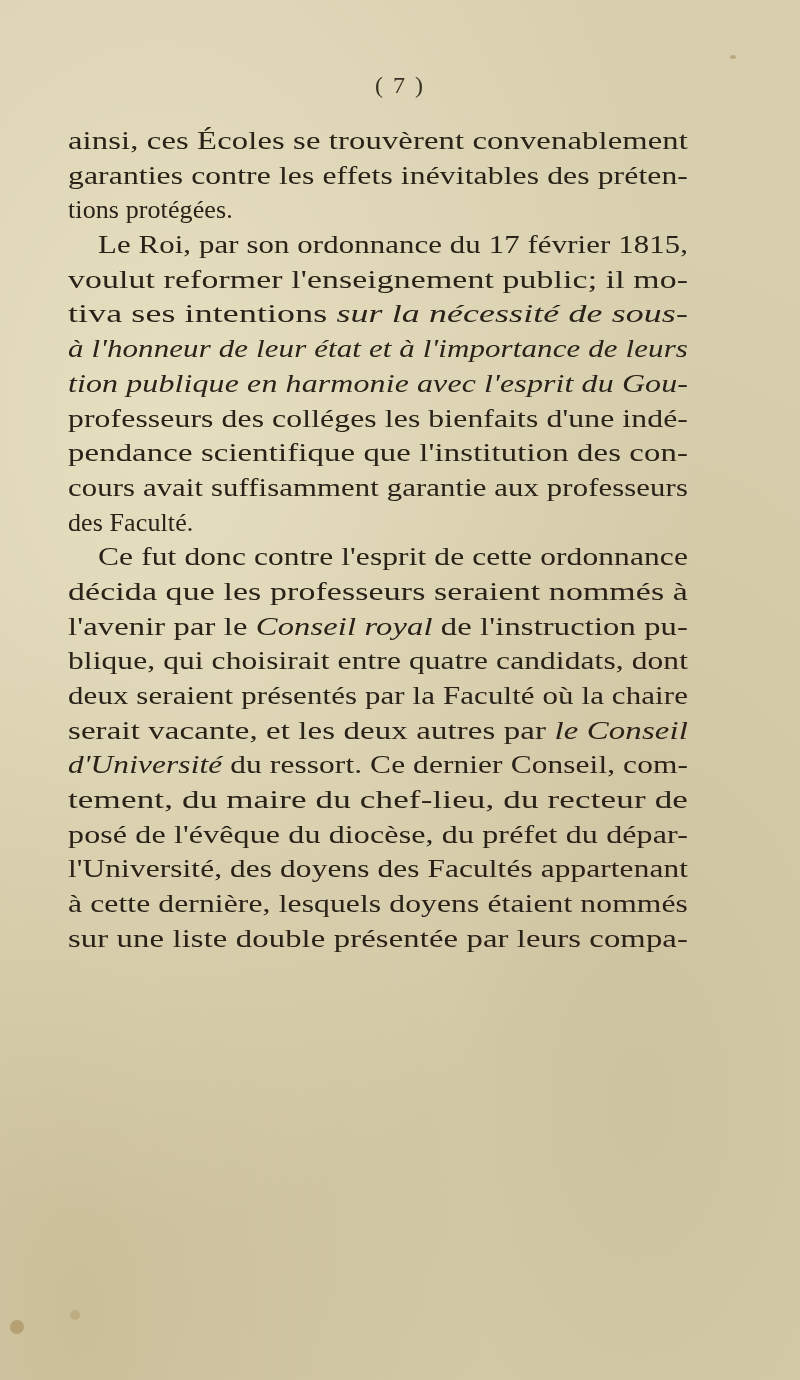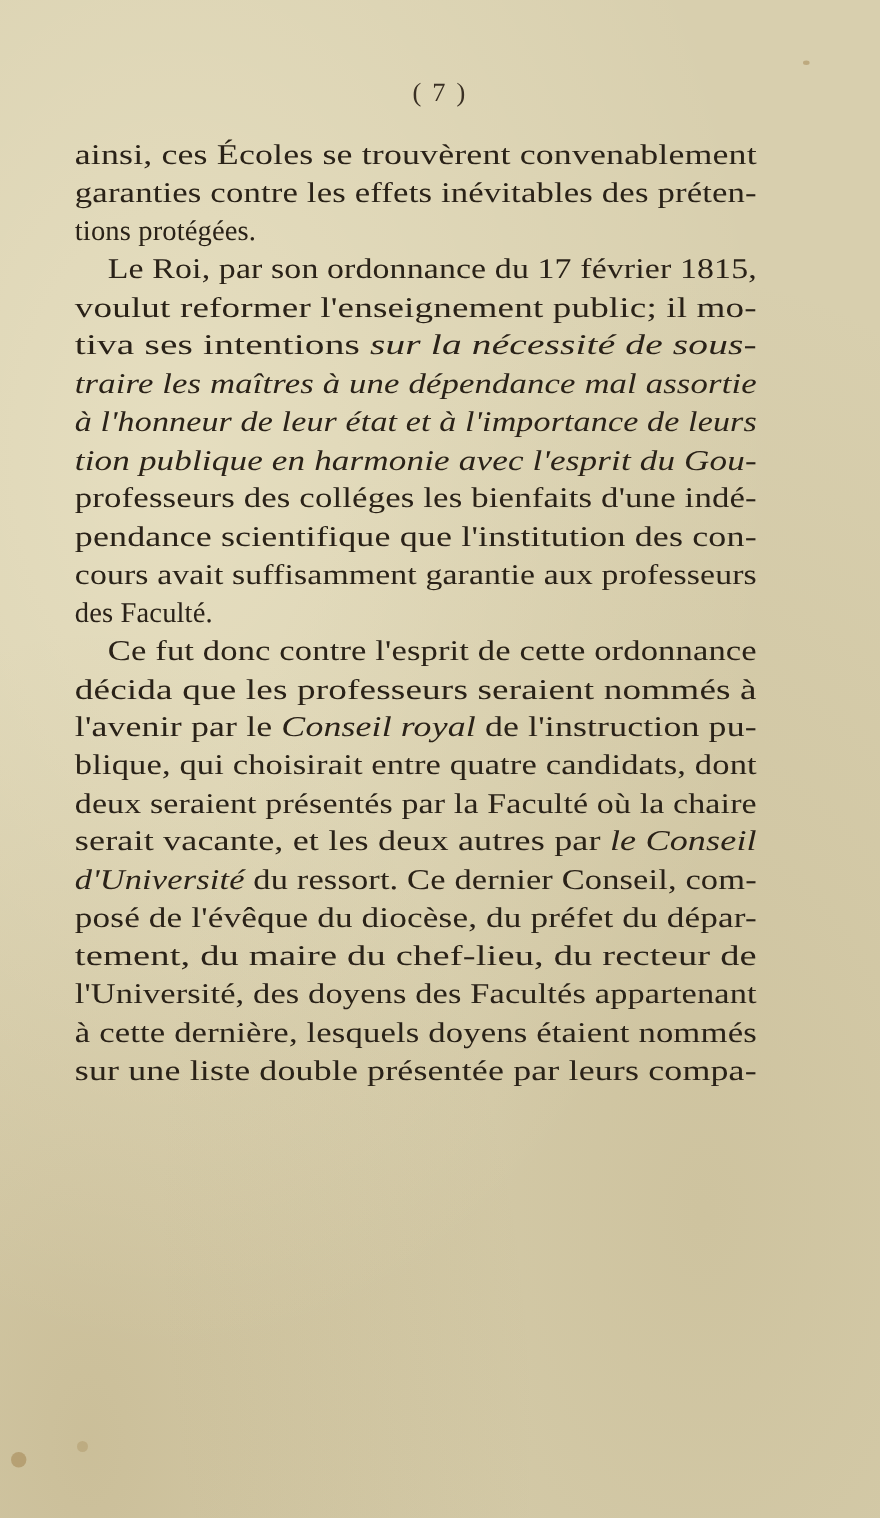--- a/index.html
+++ b/index.html
@@ -67,33 +67,32 @@
 
   <div class="page-number">( 7 )</div>
 
   <div class="text-block" id="text-block">
       <span class="line"><span style="display: inline-block; white-space: nowrap; transform-origin: left center; transform: scaleX(1.2548);"><span>ainsi, ces Écoles se trouvèrent convenablement</span></span></span>
       <span class="line"><span style="display: inline-block; white-space: nowrap; transform-origin: left center; transform: scaleX(1.2158);"><span>garanties contre les effets inévitables des préten-</span></span></span>
       <span class="line last"><span style="display: inline-block; white-space: nowrap;"><span>tions protégées.</span></span></span>
       <span class="line indent"><span style="display: inline-block; white-space: nowrap; transform-origin: left center; transform: scaleX(1.1836);"><span>Le Roi, par son ordonnance du 17 février 1815,</span></span></span>
       <span class="line"><span style="display: inline-block; white-space: nowrap; transform-origin: left center; transform: scaleX(1.2977);"><span>voulut reformer l'enseignement public; il mo-</span></span></span>
       <span class="line"><span style="display: inline-block; white-space: nowrap; transform-origin: left center; transform: scaleX(1.3775);"><span>tiva ses intentions </span><span class="it">sur la nécessité de sous-</span></span></span>
-      <span class="line"><span style="display: inline-block; white-space: nowrap; transform-origin: left center; transform: scaleX(1.2144);"><span class="it">traire les maîtres à une dépendance mal assortie</span></span></span>
       <span class="line"><span style="display: inline-block; white-space: nowrap; transform-origin: left center; transform: scaleX(1.1901);"><span class="it">à l'honneur de leur état et à l'importance de leurs</span></span></span>
       <span class="line"><span style="display: inline-block; white-space: nowrap; transform-origin: left center; transform: scaleX(1.228);"><span class="it">tion publique en harmonie avec l'esprit du Gou-</span></span></span>
       <span class="line"><span style="display: inline-block; white-space: nowrap; transform-origin: left center; transform: scaleX(1.2173);"><span>professeurs des colléges les bienfaits d'une indé-</span></span></span>
       <span class="line"><span style="display: inline-block; white-space: nowrap; transform-origin: left center; transform: scaleX(1.2588);"><span>pendance scientifique que l'institution des con-</span></span></span>
       <span class="line"><span style="display: inline-block; white-space: nowrap; transform-origin: left center; transform: scaleX(1.181);"><span>cours avait suffisamment garantie aux professeurs</span></span></span>
       <span class="line last"><span style="display: inline-block; white-space: nowrap;"><span>des Faculté.</span></span></span>
       <span class="line indent"><span style="display: inline-block; white-space: nowrap; transform-origin: left center; transform: scaleX(1.2089);"><span>Ce fut donc contre l'esprit de cette ordonnance</span></span></span>
       <span class="line"><span style="display: inline-block; white-space: nowrap; transform-origin: left center; transform: scaleX(1.3009);"><span>décida que les professeurs seraient nommés à</span></span></span>
       <span class="line"><span style="display: inline-block; white-space: nowrap; transform-origin: left center; transform: scaleX(1.2524);"><span>l'avenir par le </span><span class="it">Conseil royal</span><span> de l'instruction pu-</span></span></span>
       <span class="line"><span style="display: inline-block; white-space: nowrap; transform-origin: left center; transform: scaleX(1.2076);"><span>blique, qui choisirait entre quatre candidats, dont</span></span></span>
       <span class="line"><span style="display: inline-block; white-space: nowrap; transform-origin: left center; transform: scaleX(1.1878);"><span>deux seraient présentés par la Faculté où la chaire</span></span></span>
       <span class="line"><span style="display: inline-block; white-space: nowrap; transform-origin: left center; transform: scaleX(1.2633);"><span>serait vacante, et les deux autres par </span><span class="it">le Conseil</span></span></span>
       <span class="line"><span style="display: inline-block; white-space: nowrap; transform-origin: left center; transform: scaleX(1.2051);"><span class="it">d'Université</span><span> du ressort. Ce dernier Conseil, com-</span></span></span>
+      <span class="line"><span style="display: inline-block; white-space: nowrap; transform-origin: left center; transform: scaleX(1.3481);"><span>tement, du maire du chef-lieu, du recteur de</span></span></span>
       <span class="line"><span style="display: inline-block; white-space: nowrap; transform-origin: left center; transform: scaleX(1.2314);"><span>posé de l'évêque du diocèse, du préfet du dépar-</span></span></span>
-      <span class="line"><span style="display: inline-block; white-space: nowrap; transform-origin: left center; transform: scaleX(1.3481);"><span>tement, du maire du chef-lieu, du recteur de</span></span></span>
       <span class="line"><span style="display: inline-block; white-space: nowrap; transform-origin: left center; transform: scaleX(1.2039);"><span>l'Université, des doyens des Facultés appartenant</span></span></span>
       <span class="line"><span style="display: inline-block; white-space: nowrap; transform-origin: left center; transform: scaleX(1.2136);"><span>à cette dernière, lesquels doyens étaient nommés</span></span></span>
       <span class="line"><span style="display: inline-block; white-space: nowrap; transform-origin: left center; transform: scaleX(1.2564);"><span>sur une liste double présentée par leurs compa-</span></span></span>
     </div>
 </div>
 
 </body></html>

